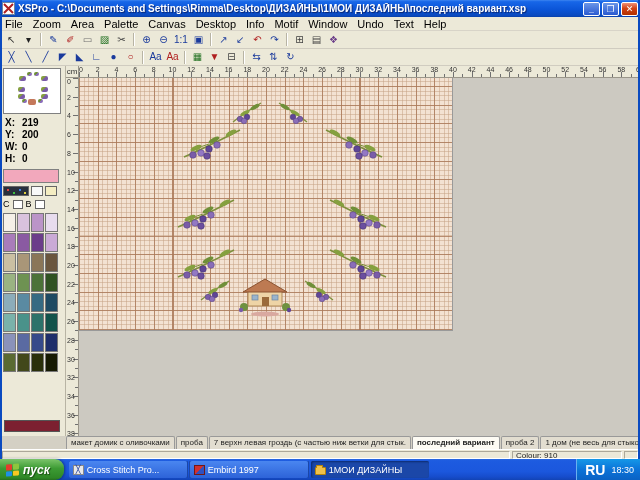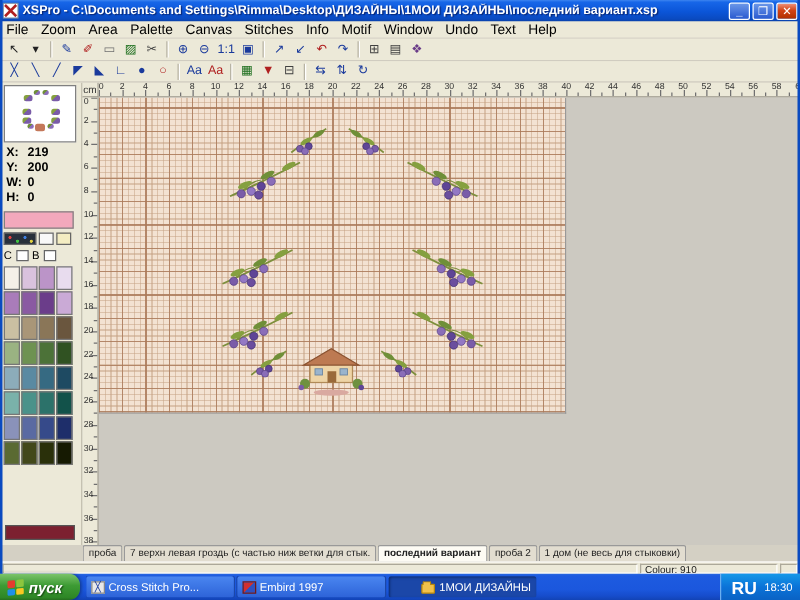--- a/index.html
+++ b/index.html
@@ -114,21 +114,21 @@
     text-shadow:1px 1px 1px #1a4d14; }
   .xp-flag { width:13px; height:12px; display:grid; grid-template:1fr 1fr / 1fr 1fr; gap:1px;
     transform:skewY(-6deg); }
   .xp-flag div { border-radius:1px; }
   .fl-r { background:#e53c2e; } .fl-g { background:#8cc63e; }
   .fl-b { background:#1e90e8; } .fl-y { background:#f8c822; }
   .tasks { display:flex; gap:3px; margin-left:5px; flex:1; overflow:hidden; }
   .task-btn { width:118px; height:17px; border-radius:2px; display:flex; align-items:center; gap:3px;
     padding:0 4px; color:#fff; font-size:9px; white-space:nowrap; overflow:hidden;
     background:linear-gradient(180deg,#4a86f0,#2d63d8); box-shadow:0 0 0 1px #1b47a8; }
-  .task-btn.pressed { background:#1b47a8; box-shadow:inset 1px 1px 2px #0d2c70;justify-content:flex-end; }
+  .task-btn.pressed { background:#1b47a8; box-shadow:inset 1px 1px 2px #0d2c70; }
   .task-icon { width:11px; height:10px; flex:0 0 auto; }
   .ti-stitch { background:#e8e8e8; border:1px solid #888; color:#1a3a9c; font-size:8px; line-height:8px; text-align:center; }
   .ti-embird { background:linear-gradient(135deg,#d03030 50%,#3050c0 50%); border:1px solid #701818; }
   .ti-folder { position:relative; background:#f0c14b; border:1px solid #b8860b; border-radius:1px; height:8px; margin-top:2px; }
   .ti-folder::before { content:""; position:absolute; top:-3px; left:0; width:5px; height:2px;
     background:#f0c14b; border:1px solid #b8860b; border-bottom:none; border-radius:1px 1px 0 0; }
   .tray { height:21px; padding:0 6px 0 8px; display:flex; align-items:center; gap:6px;
     background:linear-gradient(180deg,#1598e8,#0b73d8 50%,#0a62c4); border-left:1px solid #6ab0f0; }
   .tray-lang { color:#fff; font-size:14px; font-weight:bold; }
   .tray-time { color:#fff; font-size:9px; }
@@ -153,21 +153,21 @@
       <div class="win-btn wb-close">✕</div>
     </div>
   </div>
 
   <div class="menubar" id="menubar">
       <div class="menu-item">File</div>
       <div class="menu-item">Zoom</div>
       <div class="menu-item">Area</div>
       <div class="menu-item">Palette</div>
       <div class="menu-item">Canvas</div>
-      <div class="menu-item">Stitches</div>
+      <div class="menu-item">Desktop</div>
       <div class="menu-item">Info</div>
       <div class="menu-item">Motif</div>
       <div class="menu-item">Window</div>
       <div class="menu-item">Undo</div>
       <div class="menu-item">Text</div>
       <div class="menu-item">Help</div>
     </div>
 
   <div class="toolbar tb1" id="toolbar1">
       <div class="tbtn">
@@ -645,20 +645,21 @@
                 <circle cx="49" cy="31" r="4" fill="#6f9140"></circle>
                 <circle cx="4" cy="34" r="2.2" fill="#7a5ca8"></circle>
                 <circle cx="52" cy="34" r="2.2" fill="#5f4596"></circle>
               </svg></div>
           </div>
       </div>
     </div>
   </div>
 
   <div class="tabbar" id="tabbar">
+      <div class="tab">макет домик с оливочками</div>
       <div class="tab">проба</div>
       <div class="tab">7 верхн левая гроздь (с частью ниж ветки для стык.</div>
       <div class="tab active">последний вариант</div>
       <div class="tab">проба 2</div>
       <div class="tab">1 дом (не весь для стыковки)</div>
     </div>
 
   <div class="statusbar">
     <div class="status-panel sp-left"></div>
     <div class="status-panel sp-colour">Colour: 910</div>

